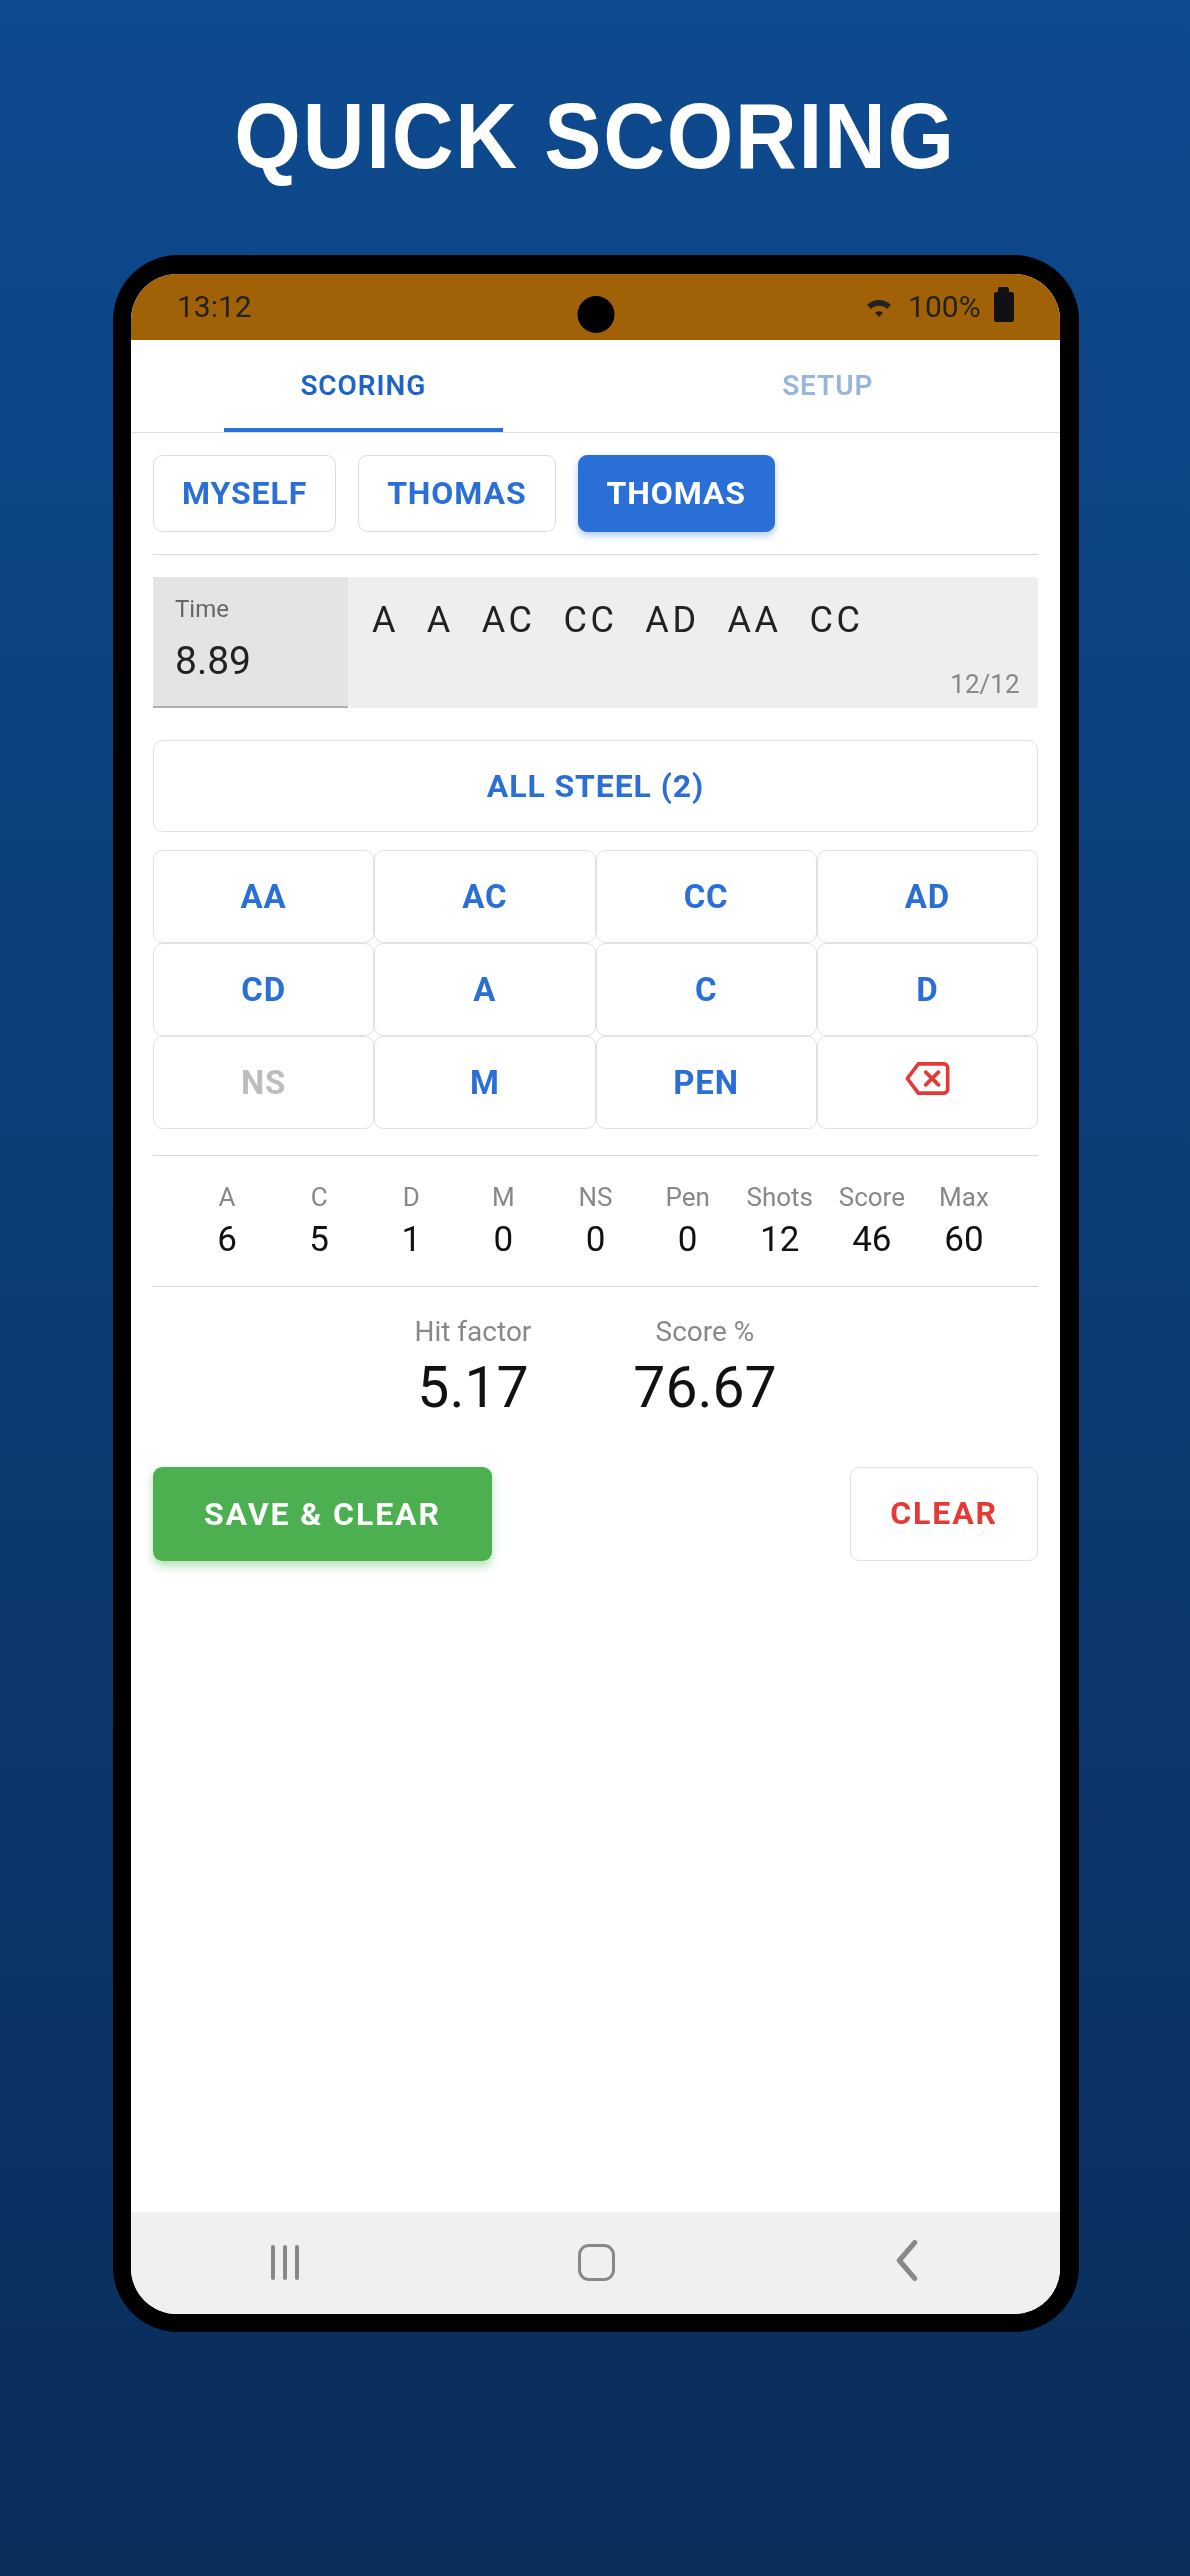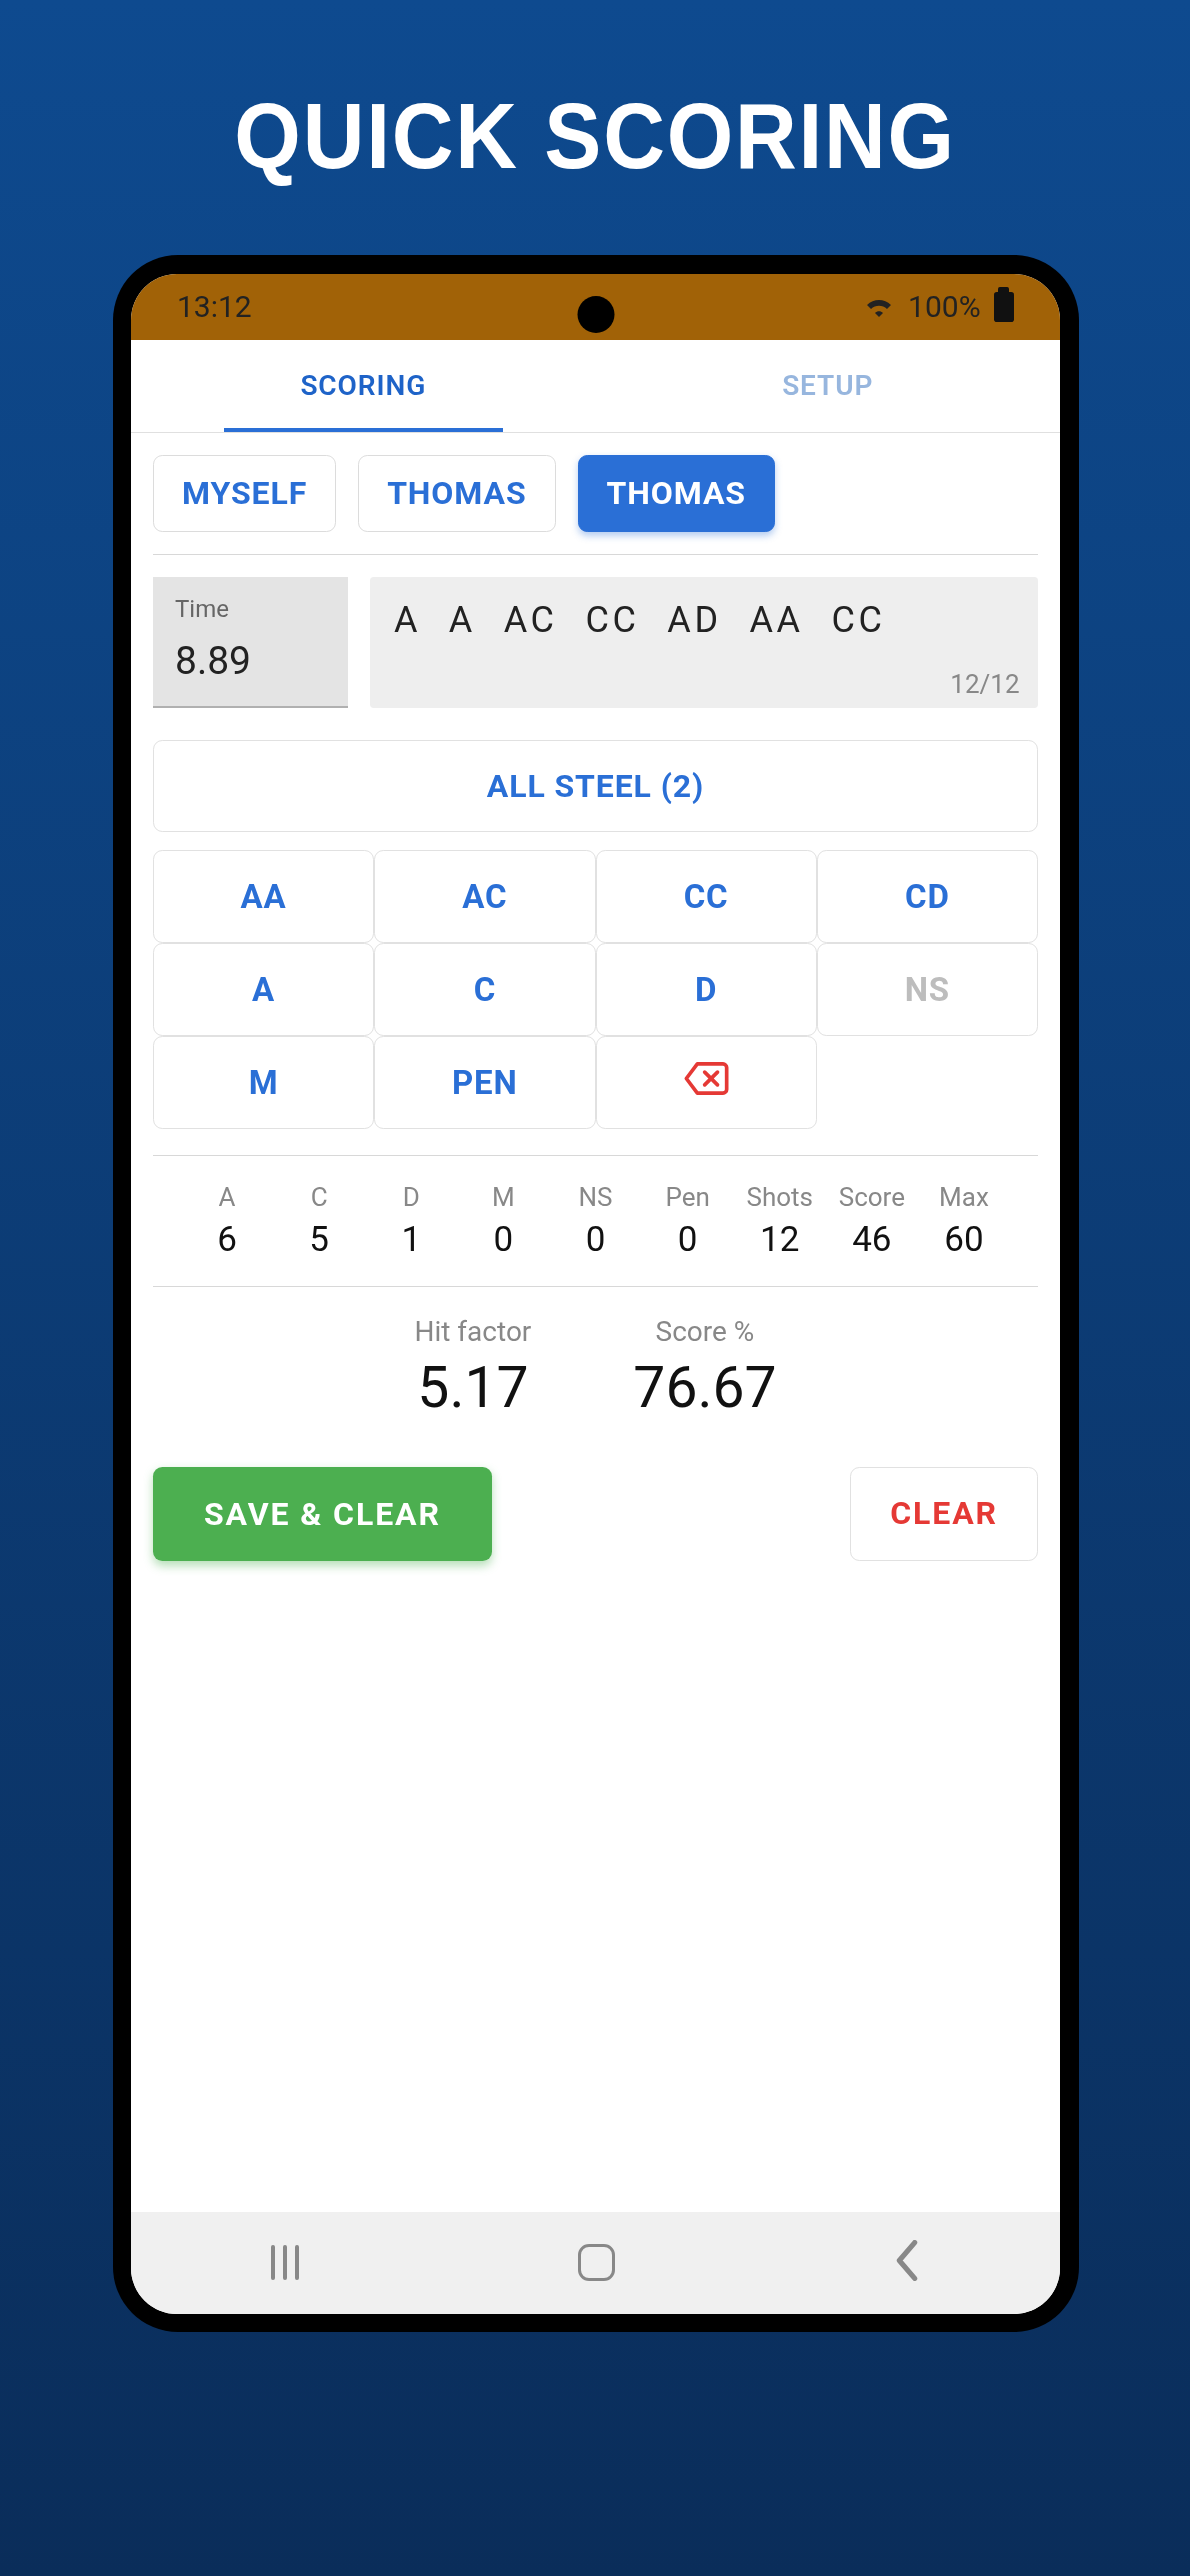--- a/index.html
+++ b/index.html
@@ -115,21 +115,21 @@
     background: #fff;
     color: #2a6fd6;
   }
   .chip.selected {
     background: #2a6fd6;
     border-color: #2a6fd6;
     color: #fff;
     box-shadow: 0 3.7px 7.4px rgba(42,111,214,0.35);
   }
 
-  .score-row { display:flex; gap:22px; padding:22px 0 13px; }
+  .score-row { display:flex; padding:22px 0 13px; }
   .time-box {
     width: 195px;
     background: #e4e4e4;
     border-bottom: 2.8px solid #b0b0b0;
     padding: 18.5px 22px 22px;
   }
   .time-label { color:#666; font-size:24px; }
   .time-value { font-size:39px; color:#222; margin-top:15px; }
   .hits-box {
     flex:1;
@@ -264,20 +264,21 @@
           <div class="hits-count">12/12</div>
         </div>
       </div>
 
       <div class="all-steel">ALL STEEL (2)</div>
 
       <div class="keypad">
         <div class="key">AA</div>
         <div class="key">AC</div>
         <div class="key">CC</div>
+        <div class="key">AD</div>
         <div class="key">CD</div>
         <div class="key">A</div>
         <div class="key">C</div>
         <div class="key">D</div>
         <div class="key muted">NS</div>
         <div class="key">M</div>
         <div class="key">PEN</div>
         <div class="key backspace">
           <span>
             <svg width="45" height="33" viewBox="0 0 48 36">

